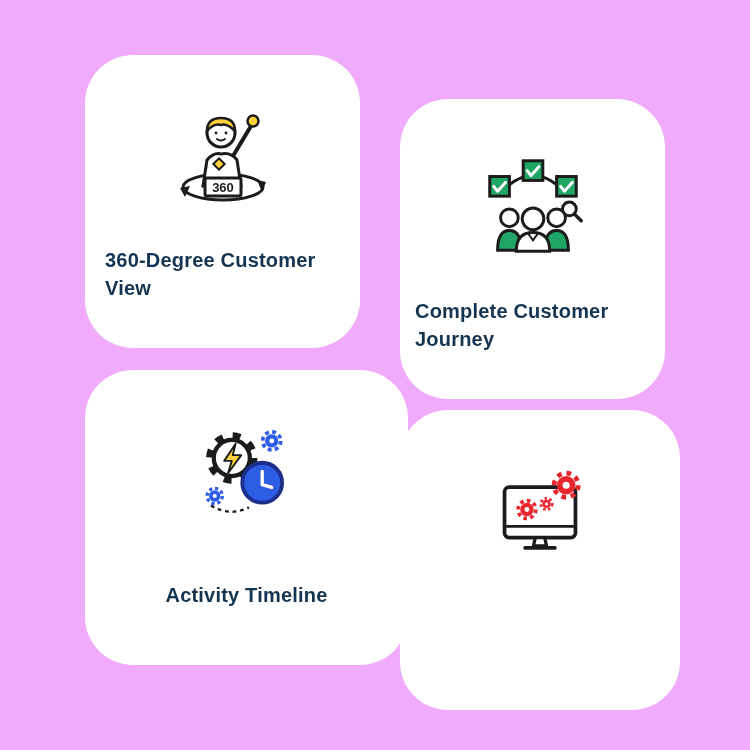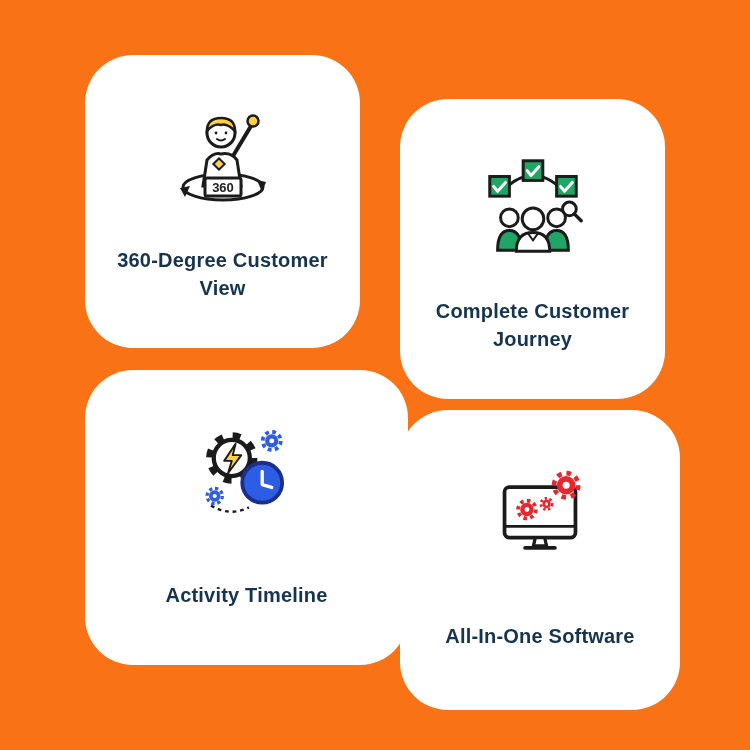--- a/index.html
+++ b/index.html
@@ -5,21 +5,21 @@
   html, body {
     margin: 0;
     padding: 0;
     background: #000000;
     font-family: "Liberation Sans", sans-serif;
   }
   .stage {
     position: relative;
     width: 750px;
     height: 750px;
-    background: #f97316;
+    background: #f0abfc;
     overflow: hidden;
   }
   .card {
     position: absolute;
     background: #ffffff;
     border-radius: 48px;
     display: flex;
     flex-direction: column;
     align-items: center;
   }
@@ -32,21 +32,20 @@
     margin-top: 48px;
     height: 118px;
     display: flex;
     align-items: center;
     justify-content: center;
   }
   .card-title {
     margin-top: auto;
     margin-bottom: 46px;
     max-width: 235px;
-    text-align: center;
     font-size: 20px;
     font-weight: 700;
     line-height: 1.4;
     letter-spacing: 0.2px;
     color: #14344f;
   }
   .card-3 .card-title { margin-bottom: 56px; }
   .card-4 .card-title { margin-bottom: 60px; }
   svg { display: block; }
 </style>
@@ -174,16 +173,15 @@
           <circle cx="46" cy="52" r="7.2" fill="#e8262d"></circle>
           <circle cx="46" cy="52" r="2.6" fill="#ffffff"></circle>
         </g>
         <g>
           <circle cx="67" cy="46" r="6" fill="none" stroke="#e8262d" stroke-width="3" stroke-dasharray="2.6 2.5"></circle>
           <circle cx="67" cy="46" r="4.4" fill="#e8262d"></circle>
           <circle cx="67" cy="46" r="1.7" fill="#ffffff"></circle>
         </g>
       </svg>
     </div>
-    <div class="card-title">All-In-One Software</div>
   </div>
 
 </div>
 
 </body></html>

